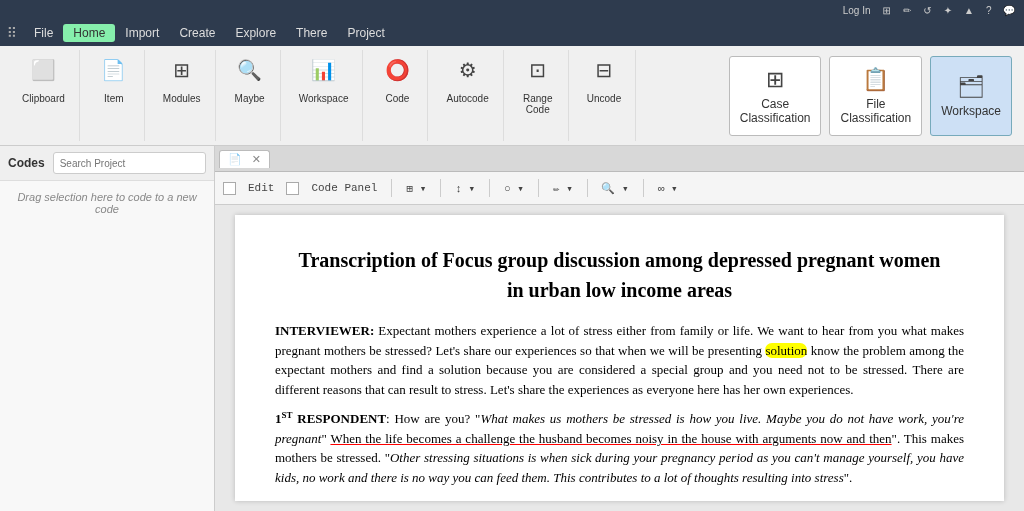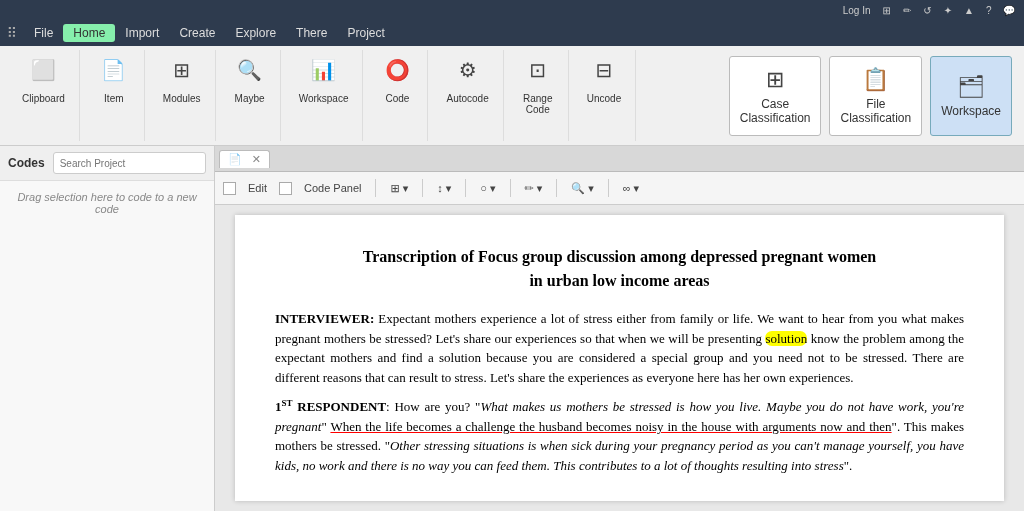--- a/index.html
+++ b/index.html
@@ -41,28 +41,28 @@
     .sidebar-drag-text { color: #888; font-size: 11px; text-align: center; padding: 10px; }
 
     
     .doc-area { flex: 1; display: flex; flex-direction: column; background: #e8e8e8; }
     .doc-tabs { display: flex; align-items: center; background: #d8d8d8; border-bottom: 1px solid #bbb; height: 26px; padding-left: 4px; }
     .doc-tab { display: flex; align-items: center; background: white; border: 1px solid #bbb; border-bottom: none; padding: 2px 8px; font-size: 11px; color: #333; max-width: 220px; border-radius: 3px 3px 0 0; }
     .doc-tab-icon { margin-right: 4px; font-size: 11px; color: #666; }
     .doc-tab-close { margin-left: 6px; font-size: 11px; color: #888; cursor: pointer; }
 
     
-    .doc-toolbar { display: flex; align-items: center; background: #f5f5f5; border-bottom: 1px solid #ccc; height: 28px; padding: 16px 8px; gap: 6px; }
+    .doc-toolbar { display: flex; align-items: center; background: #f5f5f5; border-bottom: 1px solid #ccc; height: 28px; padding: 16px 8px; gap: 6px; font-family: Liberation Mono, monospace; }
     .doc-toolbar-btn { font-size: 11px; color: #444; cursor: pointer; padding: 2px 6px; border-radius: 2px; }
     .doc-toolbar-check { width: 13px; height: 13px; border: 1px solid #aaa; background: white; display: inline-block; }
     .doc-toolbar-sep { width: 1px; height: 18px; background: #ccc; margin: 0 2px; }
 
     
     .doc-content { flex: 1; overflow-y: auto; background: white; margin: 10px 20px; padding: 30px 40px; font-family: 'Times New Roman', serif; font-size: 13px; line-height: 1.5; color: #000; box-shadow: 0 0 5px rgba(0,0,0,0.2); }
-    .doc-title { text-align: center; font-weight: bold; font-size: 16px; margin-bottom: 16px; }
+    .doc-title { text-align: center; font-weight: bold; font-size: 20px; margin-bottom: 16px; }
     .doc-para { margin-bottom: 10px; text-align: justify; }
     .doc-speaker { font-weight: bold; }
     .sup-text { font-size: 9px; vertical-align: super; font-weight: bold; }
     .italic-text { font-style: italic; }
     .highlight-yellow { background-color: yellow; border-radius: 7px; }
   </style>
 </head>
 <body>
 
 <div class="top-bar">

